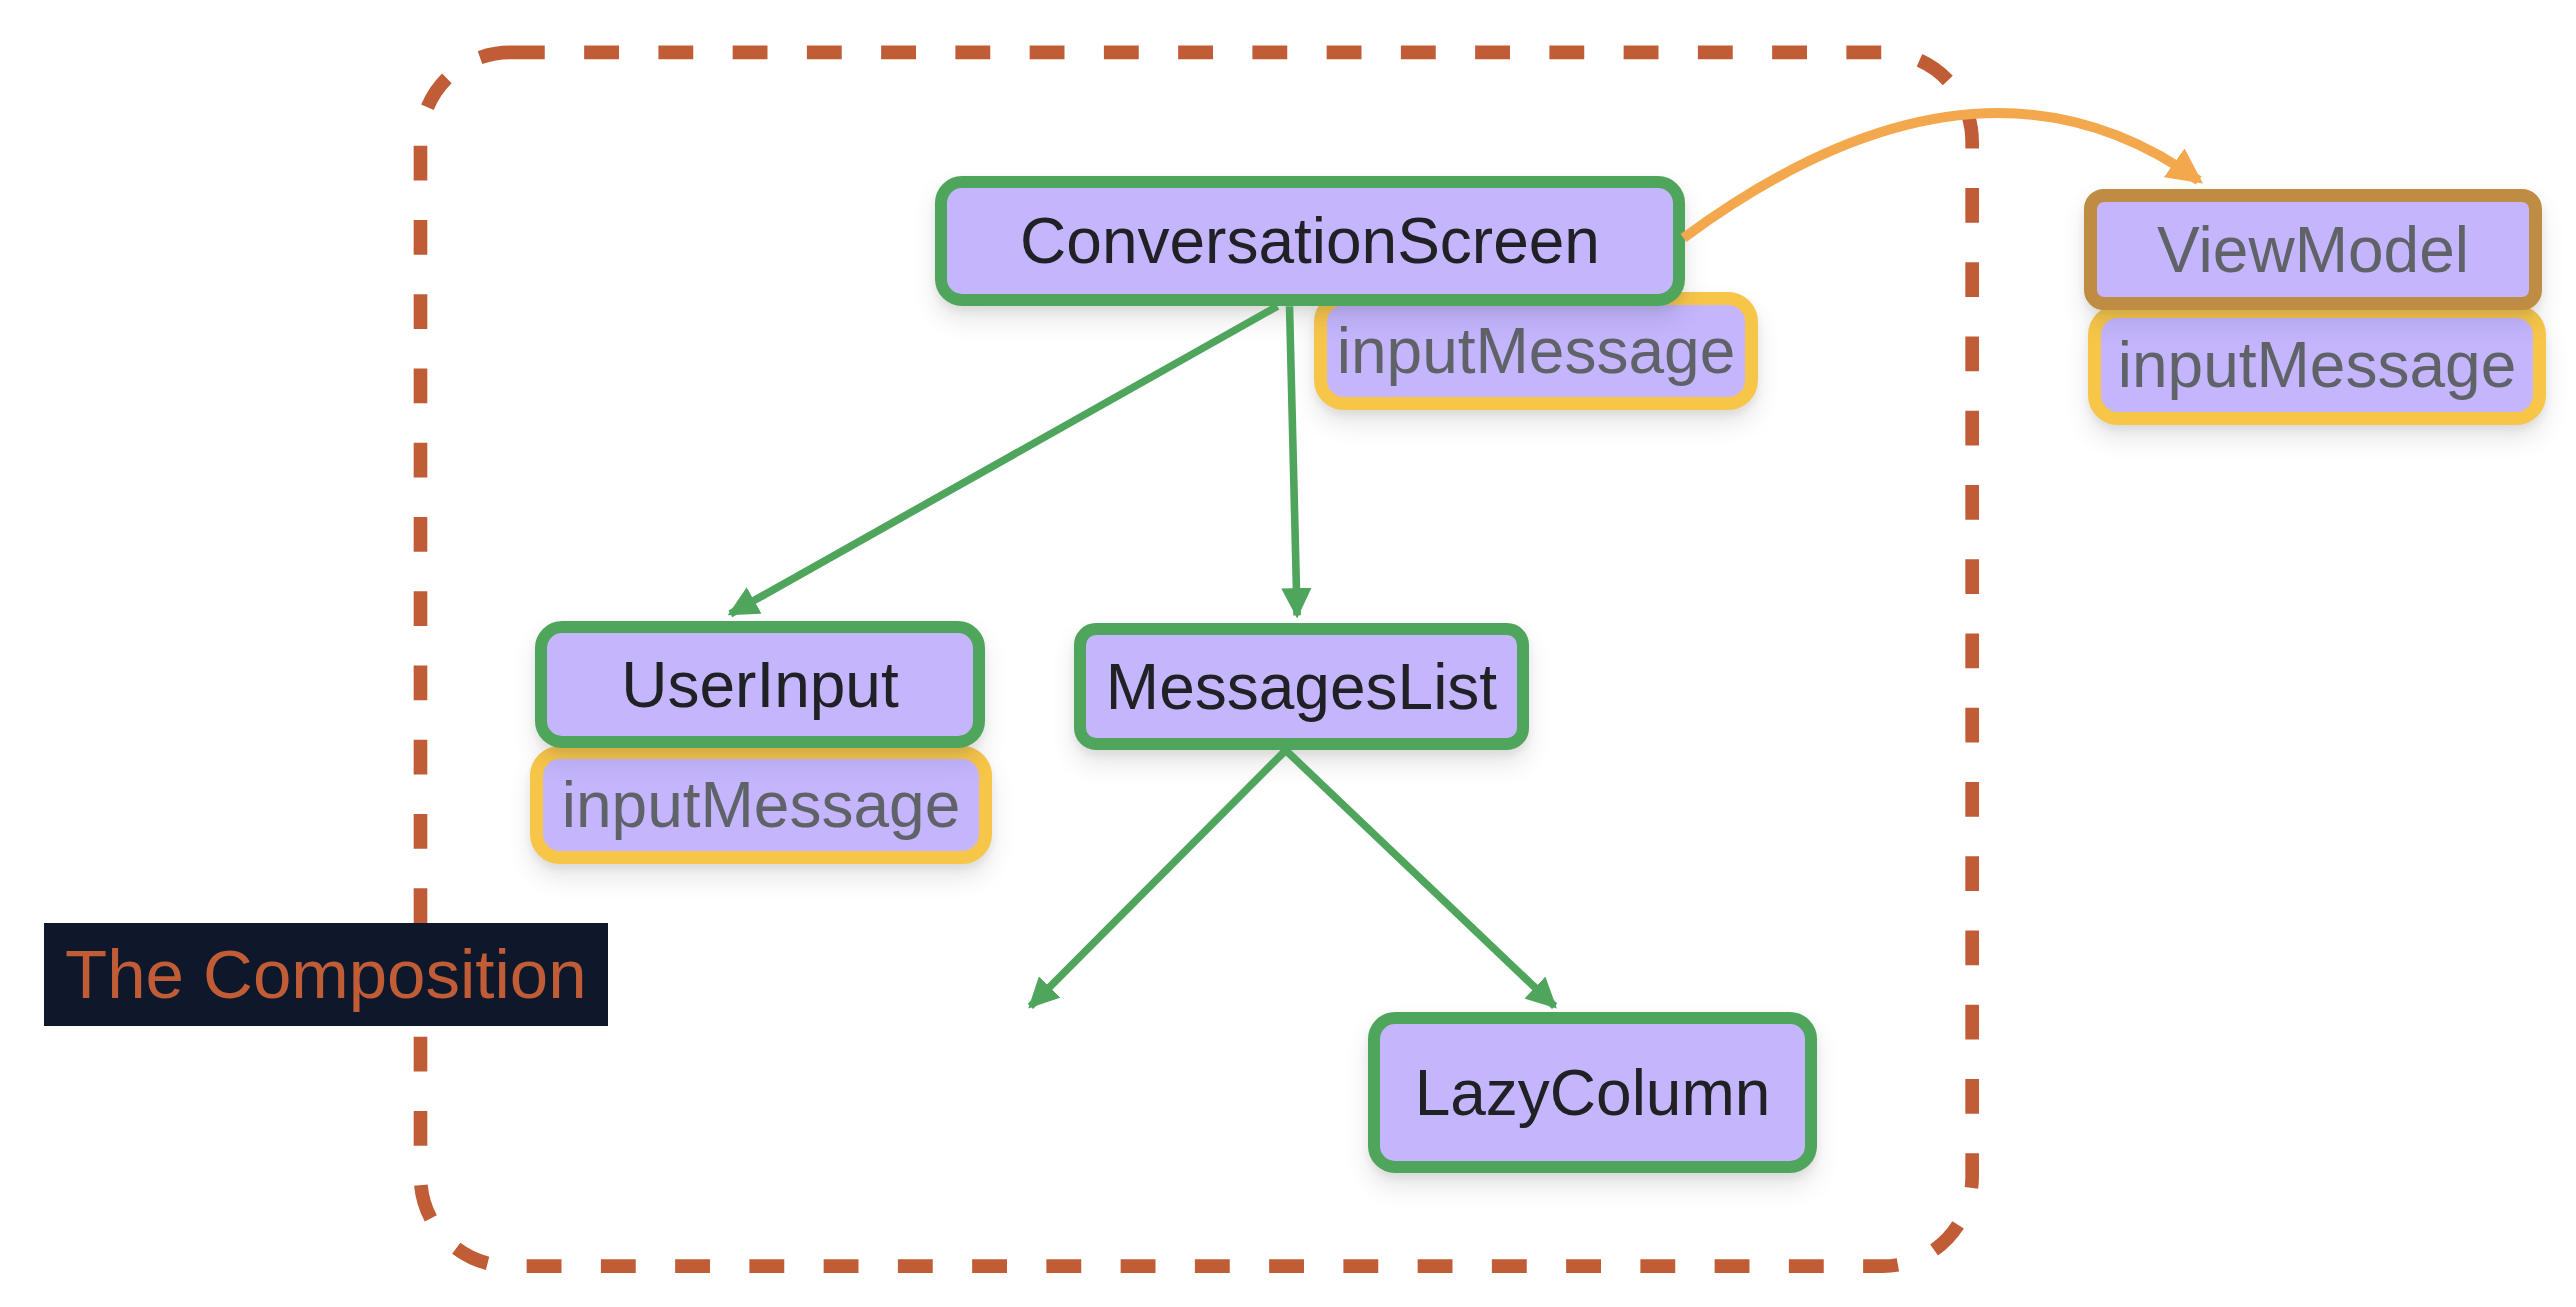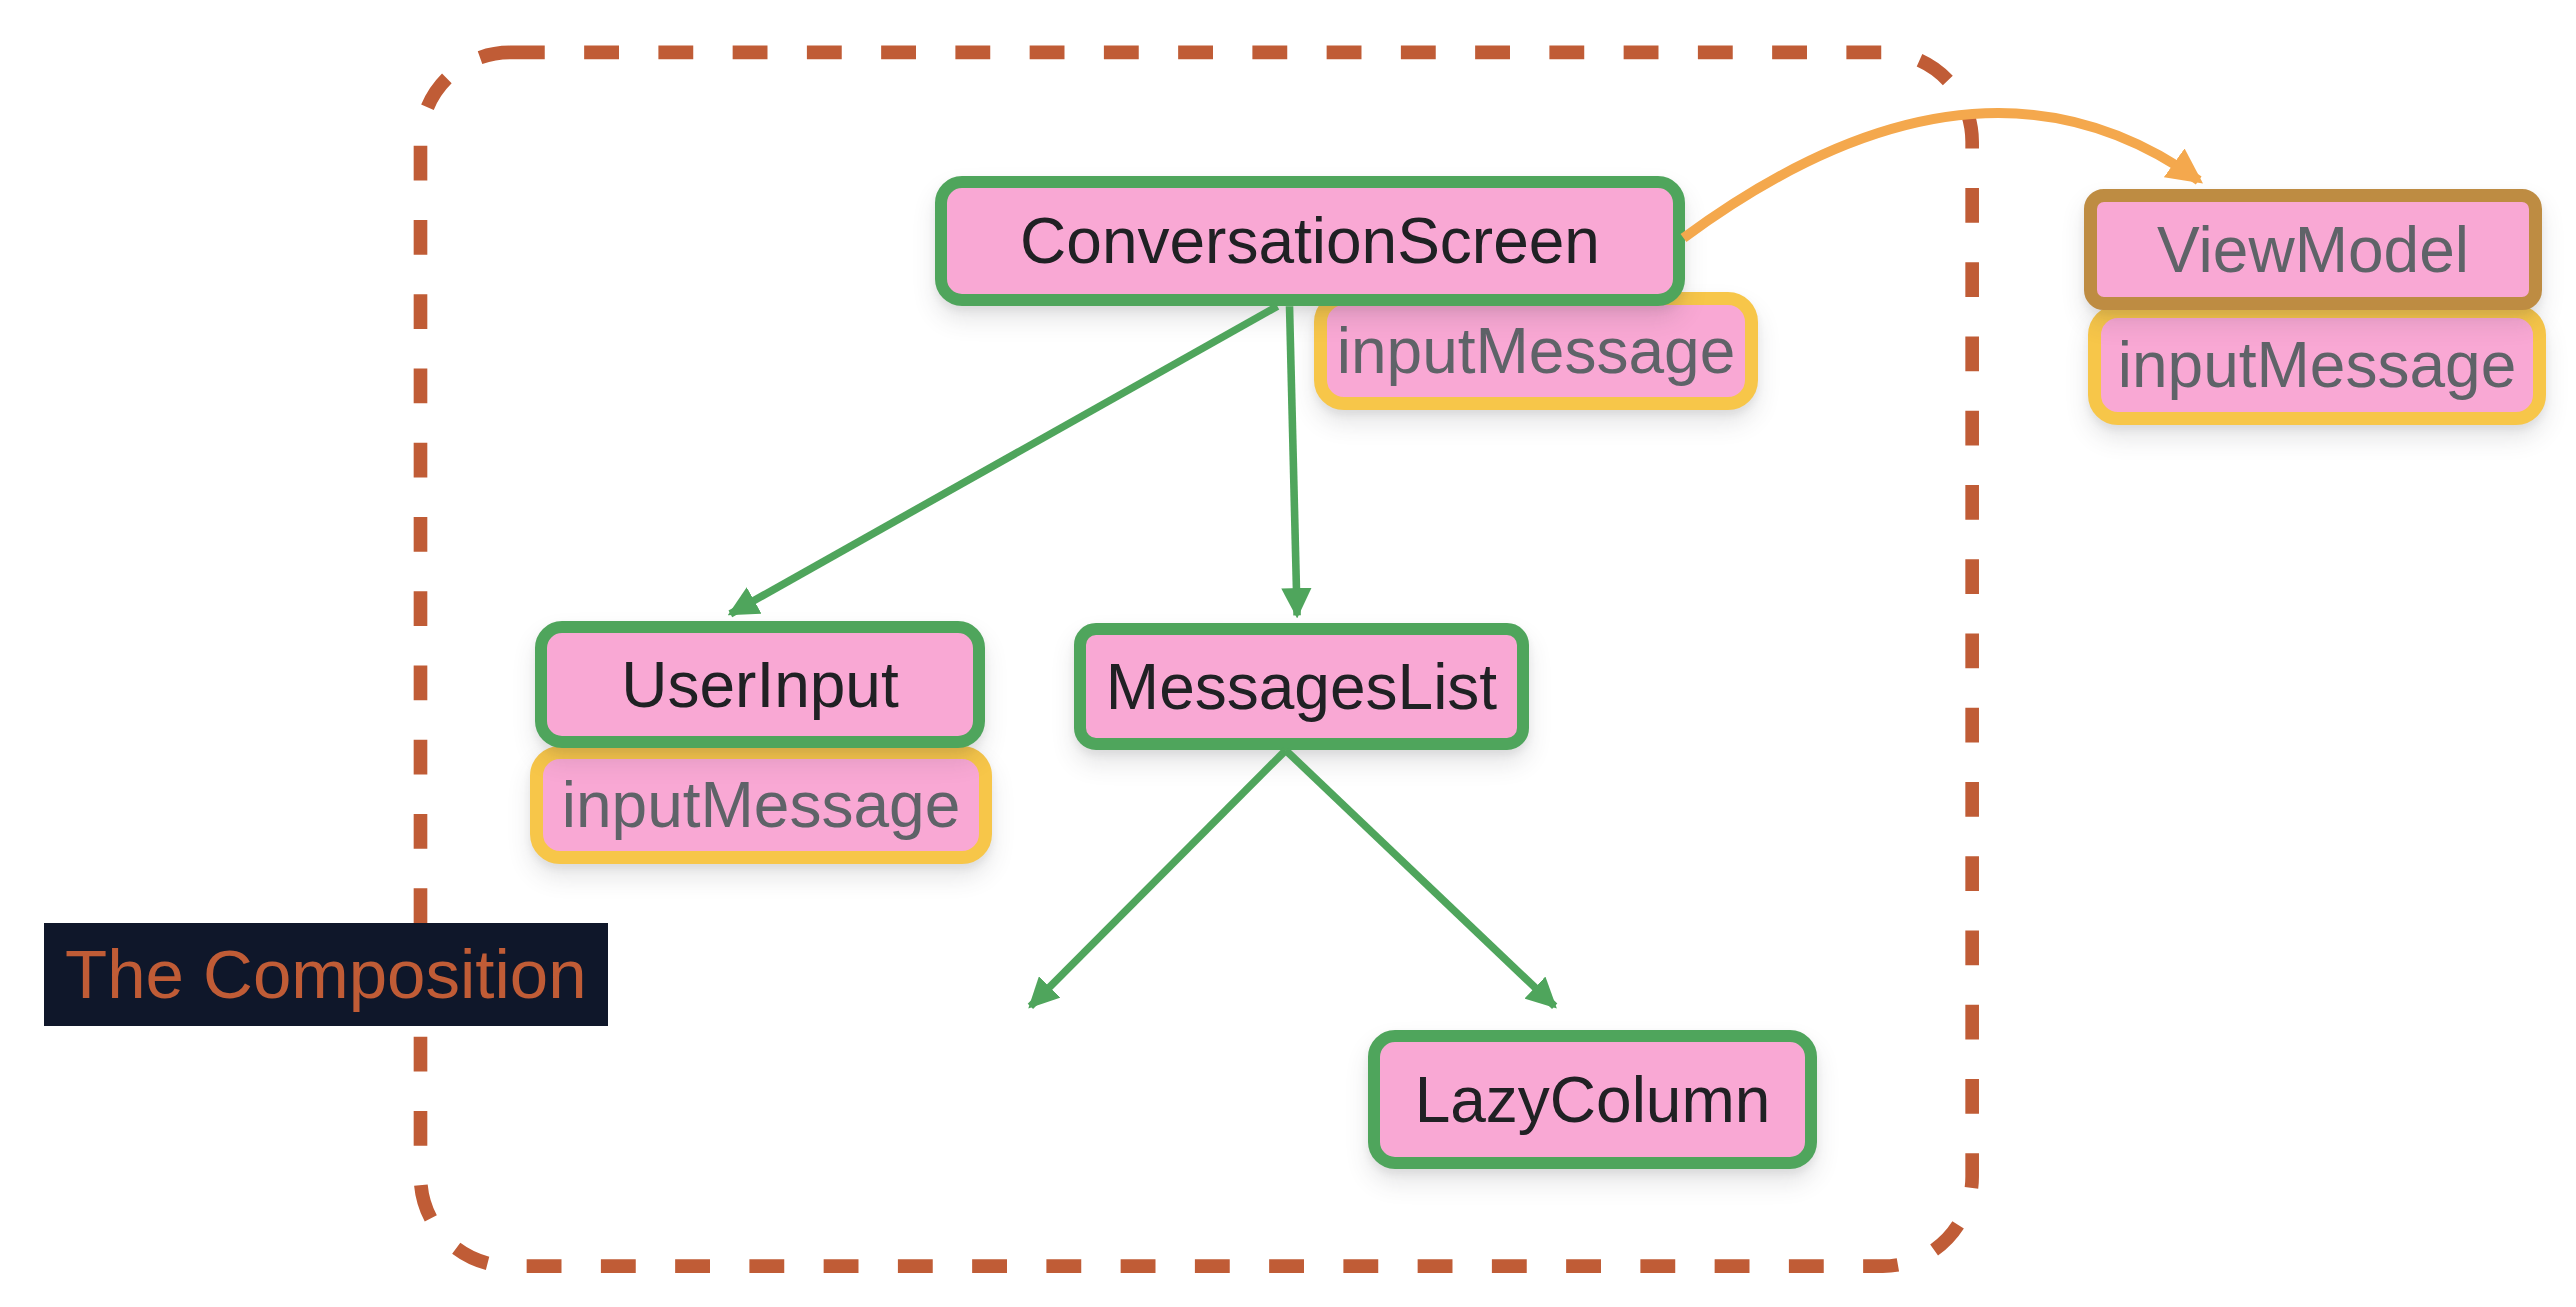--- a/index.html
+++ b/index.html
@@ -13,21 +13,21 @@
   }
   html,body{margin:0;padding:0;background:#ffffff;}
   body{
     font-family:"Liberation Sans", sans-serif;
     width:2576px;height:1308px;position:relative;overflow:hidden;
   }
   .stage{position:absolute;inset:0;width:2576px;height:1308px;}
 
   .node{
     position:absolute;
-    background:#f9a8d4;
+    background:#c4b5fd;
     display:flex;align-items:center;justify-content:center;
     box-sizing:border-box;
     box-shadow:0 13.6px 23px rgba(60,64,67,0.13), 0 4.5px 7.6px rgba(60,64,67,0.08);
     white-space:nowrap;
   }
   .node .label{line-height:1;}
 
   .node.green{
     border:12px solid var(--green);
     border-radius:27px;
@@ -52,21 +52,21 @@
 
   
   #n-conversation-screen{left:935px;top:176px;width:750px;height:130px;}
   #n-input-message-cs  {left:1314px;top:292px;width:444px;height:118px;}
   #n-view-model        {left:2084px;top:189px;width:458px;height:121px;}
   #n-input-message-vm  {left:2088px;top:305px;width:458px;height:120px;}
   #n-user-input        {left:535px; top:621px;width:450px;height:127px;}
   #n-input-message-ui  {left:530px; top:746px;width:462px;height:118px;}
   #n-messages-list     {left:1074px;top:623px;width:455px;height:127px;border-radius:22px;}
   #n-button            {left:799px;top:1012px;width:447px;height:129px;}
-  #n-lazy-column       {left:1368px;top:1012px;width:449px;height:139px;margin-top:18px;}
+  #n-lazy-column       {left:1368px;top:1012px;width:449px;height:161px;}
 
   svg.wires{position:absolute;left:0;top:0;z-index:3;pointer-events:none;}
 
   .dash-rect{fill:none;stroke:var(--dash-orange);stroke-width:18;stroke-dasharray:46 52;}
   .edge-green{stroke:var(--green);stroke-width:10;fill:none;}
   .edge-orange{stroke:var(--orange-arrow);stroke-width:13;fill:none;}
 
   .composition-title{
     position:absolute;
     left:44px;top:923px;

